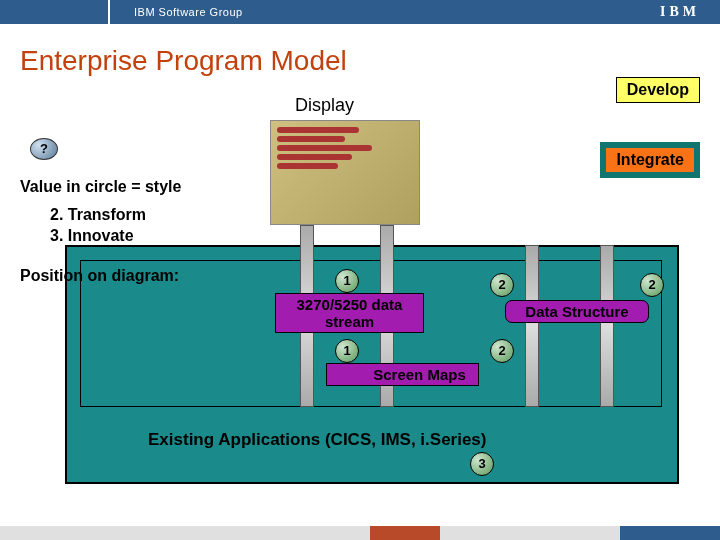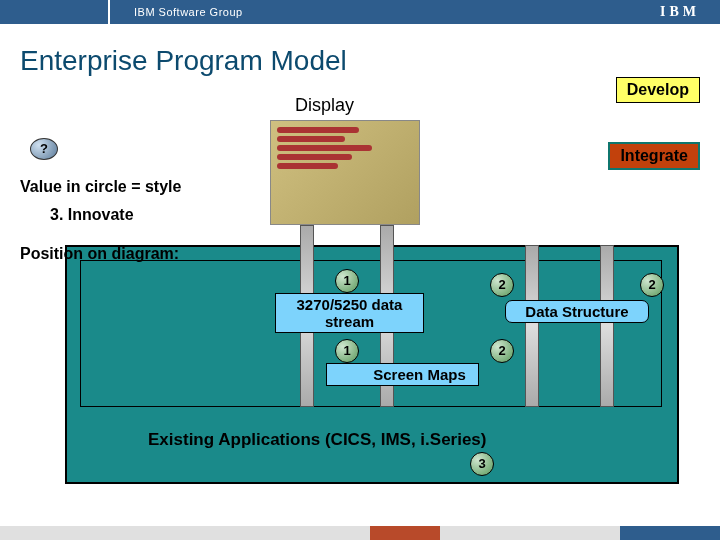--- a/index.html
+++ b/index.html
@@ -39,34 +39,34 @@
     font-family: "Times New Roman", serif;
     font-size: 14px;
     letter-spacing: 4px;
     font-weight: bold;
   }
   .slide-title {
     position: absolute;
     left: 20px;
     top: 45px;
     font-size: 28px;
-    color: #0c4a6e;
+    color: #c2410c;
   }
   .btn-yellow {
     position: absolute;
     background: #ffff66;
     border: 1px solid #000;
     color: #000;
     font-weight: bold;
     padding: 3px 10px;
     font-size: 16px;
     margin-top: 32px;
   }
   .btn-develop { right: 20px; top: 45px; }
-  .btn-integrate { right: 20px; top: 110px; background: #c2410c; border: 2px solid #0f766e; }
+  .btn-integrate { right: 20px; top: 110px; background: #f97316; border: 6px solid #0f766e; }
   .display-label {
     position: absolute;
     top: 95px;
     left: 295px;
     font-weight: normal;
     font-size: 18px;
   }
   .screenshot-placeholder {
     position: absolute;
     top: 120px;
@@ -126,21 +126,21 @@
     border: 1px solid #000;
   }
   .pillar {
     position: absolute;
     width: 12px;
     background: linear-gradient(#aaa,#ddd,#aaa);
     border: 1px solid #555;
   }
   .white-label-box {
     position: absolute;
-    background: #7dd3fc;
+    background: #a21caf;
     border: 1px solid #000;
     font-weight: bold;
     text-align: center;
     padding: 2px 6px;
     font-size: 15px;
   }
   .num-circle {
     position: absolute;
     width: 22px;
     height: 22px;
@@ -203,20 +203,21 @@
     <div class="sp-bar" style="width:50%"></div>
   <div class="sp-bar" style="width:70%"></div>
     <div class="sp-bar" style="width:55%"></div>
   <div class="sp-bar" style="width:45%"></div>
 </div>
 
 <div class="circle-q">?</div>
 
 <div class="legend">
   <div class="hdr">Value in circle  = style</div>
+  <div class="item">2.  Transform</div>
   <div class="item">3.  Innovate</div>
   <div class="pos-hdr">Position on diagram:</div>
 </div>
 
 <div class="num-circle" style="left:335px;top:269px;">1</div>
 <div class="num-circle" style="left:490px;top:273px;">2</div>
 <div class="num-circle" style="left:640px;top:273px;">2</div>
 
 <div class="white-label-box" style="left:275px;top:293px;width:135px;">3270/5250 data stream</div>
 <div class="white-label-box" style="left:505px;top:300px;width:130px;border-radius:7px;">Data Structure</div>

